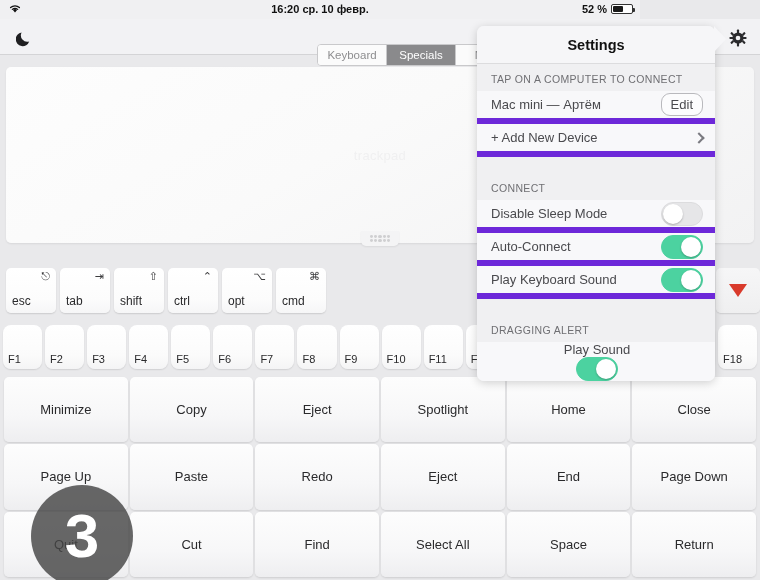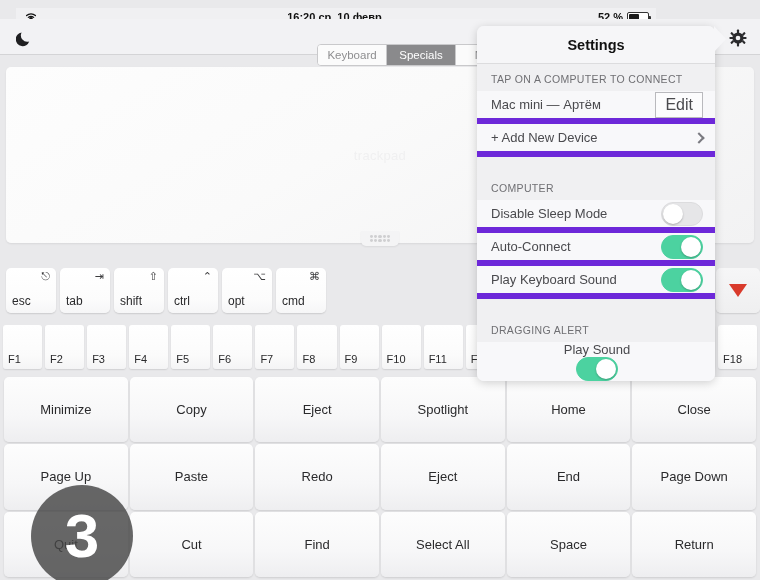--- a/index.html
+++ b/index.html
@@ -12,25 +12,25 @@
     -webkit-font-smoothing: antialiased;
   }
   #app {
     position: relative;
     width: 760px; height: 580px;
     background: #e9e9eb;
   }
 
   
   .statusbar {
-    position: absolute; left: 16px; top: 0;
+    position: absolute; left: 0; top: 0;
     width: 640px; height: 19px;
     background: #f0f0f2;
     display: flex; align-items: center;
-    font-size: 11px; color: #1a1a1a; margin-top: 8px;
+    font-size: 11px; color: #1a1a1a;
   }
   .sb-left { position: absolute; left: 8px; top: 3px; }
   .sb-center {
     position: absolute; left: 0; right: 0; top: 3px;
     text-align: center; font-size: 11px; font-weight: bold; color: #111;
   }
   .sb-right {
     position: absolute; right: 7px; top: 3px;
     display: flex; align-items: center; gap: 4px;
     font-size: 11px; font-weight: bold; color: #111;
@@ -165,21 +165,21 @@
   
   .frow {
     position: absolute; left: 3px; top: 325px;
     width: 754px; height: 44px;
     display: flex; gap: 3px;
   }
   .fkey {
     flex: 1 1 0;
     position: relative;
     background: linear-gradient(180deg, #ffffff 0%, #fbfbfb 70%, #f4f4f5 100%);
-    border-radius: 3px;
+    border-radius: 8px;
     box-shadow: 0 1px 1.5px rgba(0,0,0,0.11);
   }
   .fkey span {
     position: absolute; left: 5px; bottom: 4px;
     font-size: 11px; color: #2a2a2c;
   }
 
   
   .grid {
     position: absolute; left: 4px; top: 377px;
@@ -252,23 +252,23 @@
     font-size: 13px;
     color: #4a4a4e;
   }
   .pop-row:last-child { border-bottom: none; flex-direction: column; }
   .pop-row .right {
     display: flex; align-items: center; gap: 7px;
     color: #3c3c40;
   }
   .edit-btn {
     border: 1px solid #b9b9bd;
-    border-radius: 0;
+    border-radius: 9px;
     padding: 3px 9px;
-    font-size: 16px;
+    font-size: 13px;
     color: #4a4a4e;
     background: #fcfcfd;
   }
   .chev {
     display: inline-block;
     width: 8px; height: 8px;
     border-right: 2px solid #7a7a80;
     border-top: 2px solid #7a7a80;
     transform: rotate(45deg);
   }
@@ -486,21 +486,21 @@
     </div>
 
     <div class="pop-row">
       <span>+ Add New Device</span>
       <span class="right">
           <span class="chev"></span>
         </span>
     </div>
 
     <div class="pop-gap"></div>
-    <div class="pop-header">COMPUTER</div>
+    <div class="pop-header">CONNECT</div>
 
 
     <div class="pop-row">
       <span>Disable Sleep Mode</span>
       <span class="toggle">
           <span class="knob"></span>
         </span>
     </div>
 
     <div class="pop-row">

